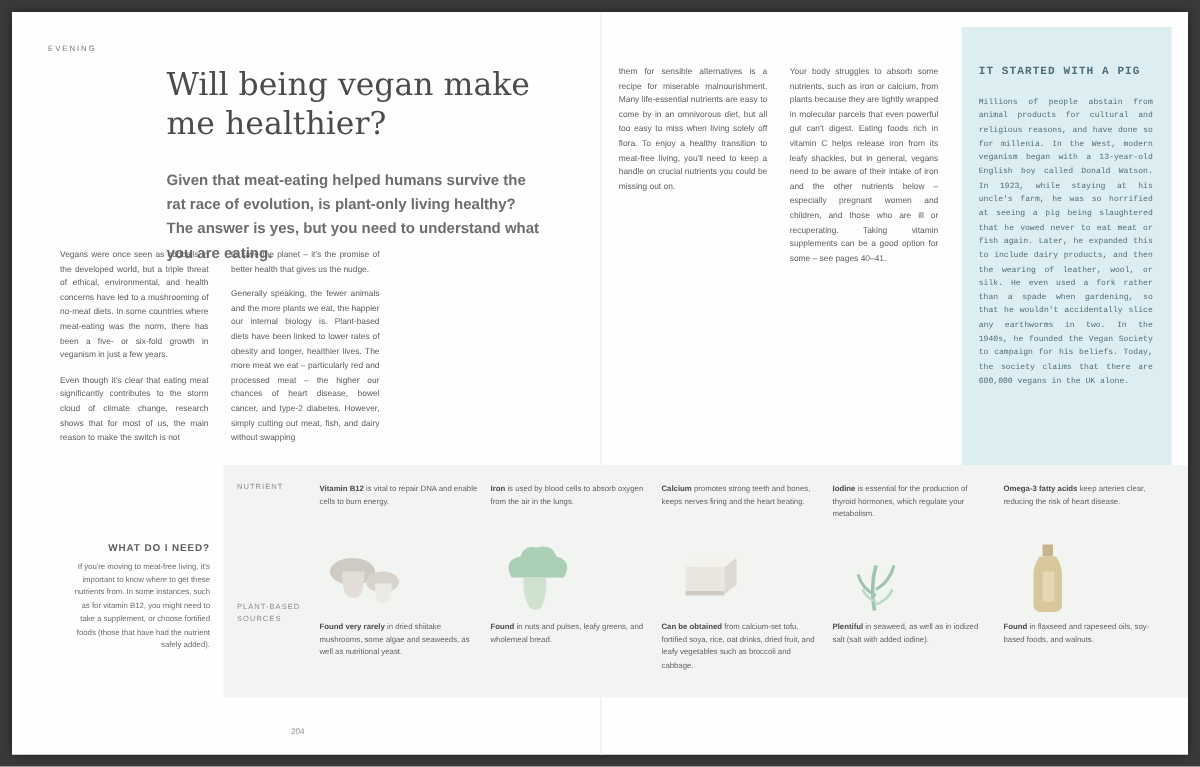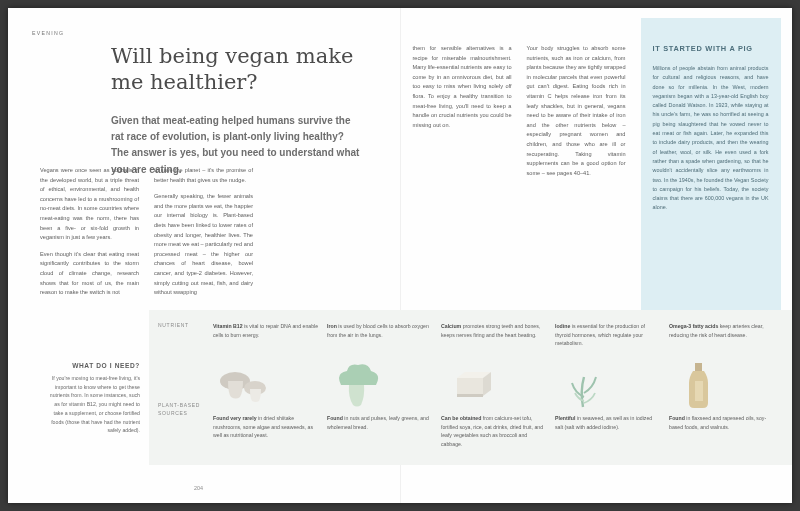--- a/index.html
+++ b/index.html
@@ -66,20 +66,21 @@
 
   
   .col-r1{left:12px;top:36px;width:99px;}
   .col-r2{left:126px;top:36px;width:99px;}
 
   .sidebar{
     position:absolute;
     left:240px;top:10px;
     width:140px;height:300px;
     background:#ddeef3;
+    font-family:Liberation Mono, monospace;
   }
   .sidebar-title{
     position:absolute;
     left:12px;top:26px;
     width:116px;
     font-size:7.4px;
     letter-spacing:.7px;
     color:#4d6f7c;
     font-weight:bold;
     text-transform:uppercase;

